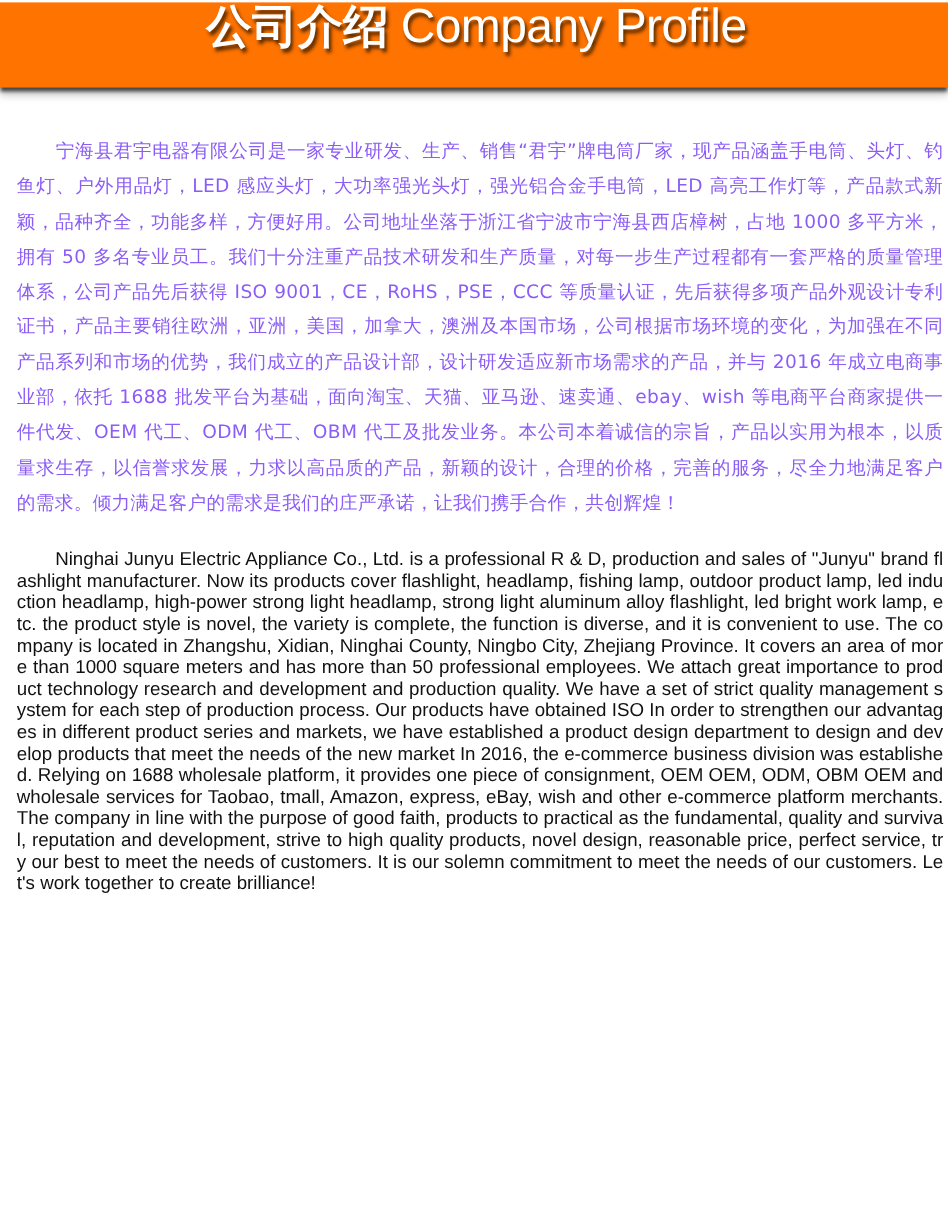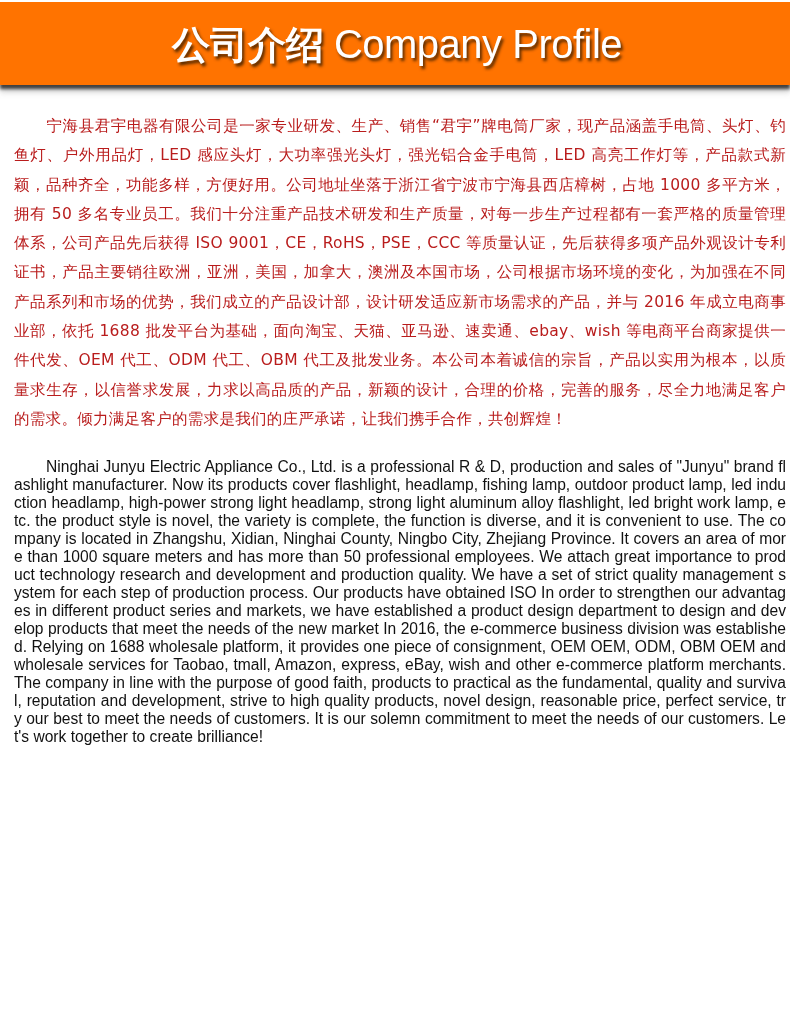--- a/index.html
+++ b/index.html
@@ -13,25 +13,24 @@
       position: relative;
       overflow: hidden;
       font-family: "Liberation Sans", "DejaVu Sans", sans-serif;
       color: #111111;
     }
     .banner {
       position: absolute;
       left: 0;
       top: 2px;
       width: 790px;
-      height: 83px;
+      height: 71px;
       background: #ff7300;
       box-shadow: 0 4px 3px rgba(40,40,40,0.85), 0 7px 6px rgba(120,120,120,0.35);
       display: flex;
-      align-items: center;
       justify-content: center;
     }
     .banner-title {
       color: #ffffff;
       font-size: 40px;
       line-height: 1;
       letter-spacing: -0.5px;
       text-shadow: 2px 3px 3px rgba(60,30,0,0.85);
       white-space: nowrap;
       margin-left: 4px;
@@ -53,21 +52,21 @@
       top: 112px;
       width: 772px;
     }
     .para-zh {
       margin: 0;
       font-family: "DejaVu Sans", sans-serif;
       font-size: 15.5px;
       line-height: 29.3px;
       text-indent: 2.1em;
       text-align: justify;
-      color: #b91c1c;
+      color: #8b5cf6;
       letter-spacing: 0.3px;
     }
     .para-en {
       margin: 24px 0 0 0;
       font-family: "Liberation Sans", sans-serif;
       font-size: 15.6px;
       line-height: 18px;
       text-indent: 32px;
       text-align: justify;
       color: #111111;

